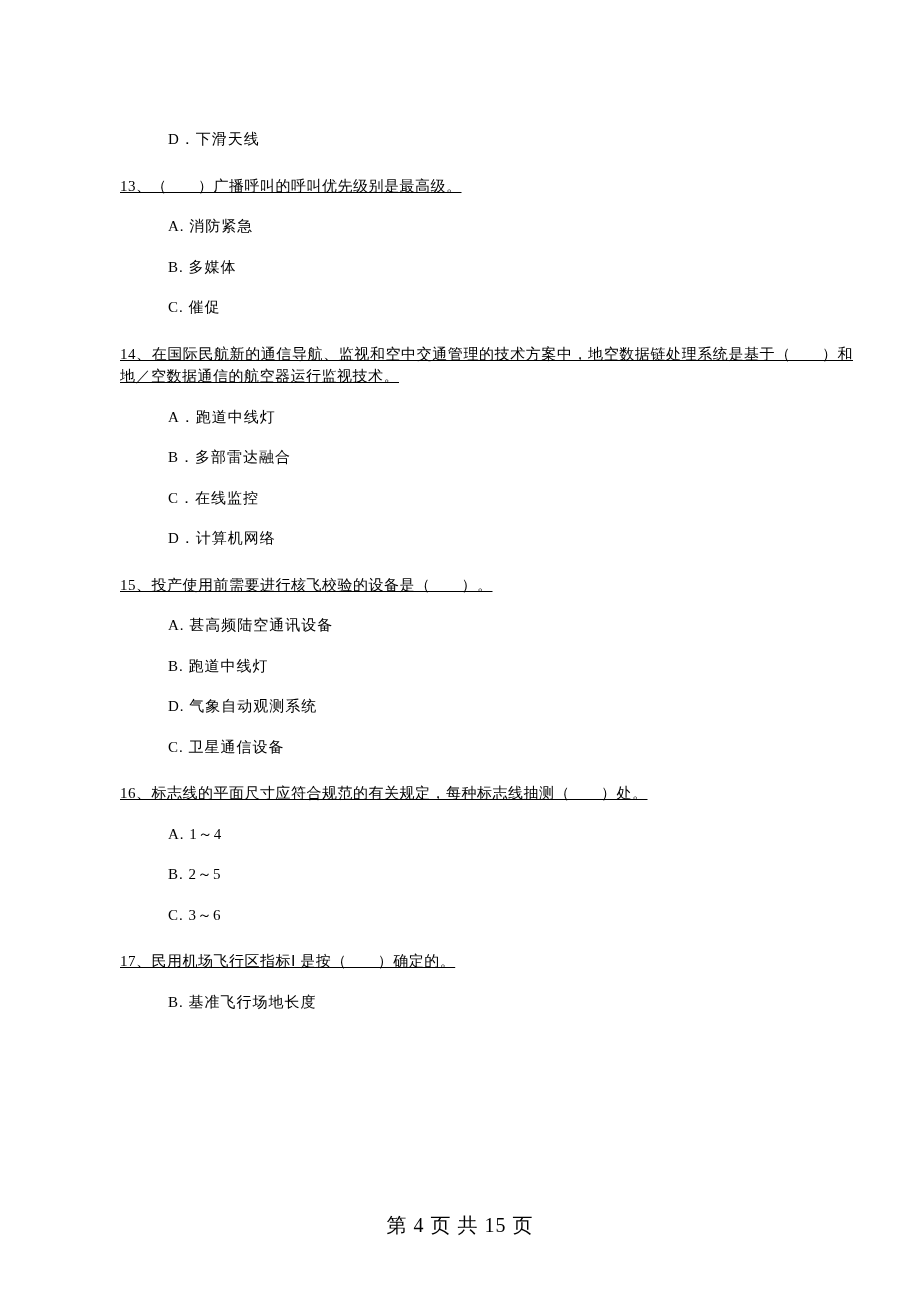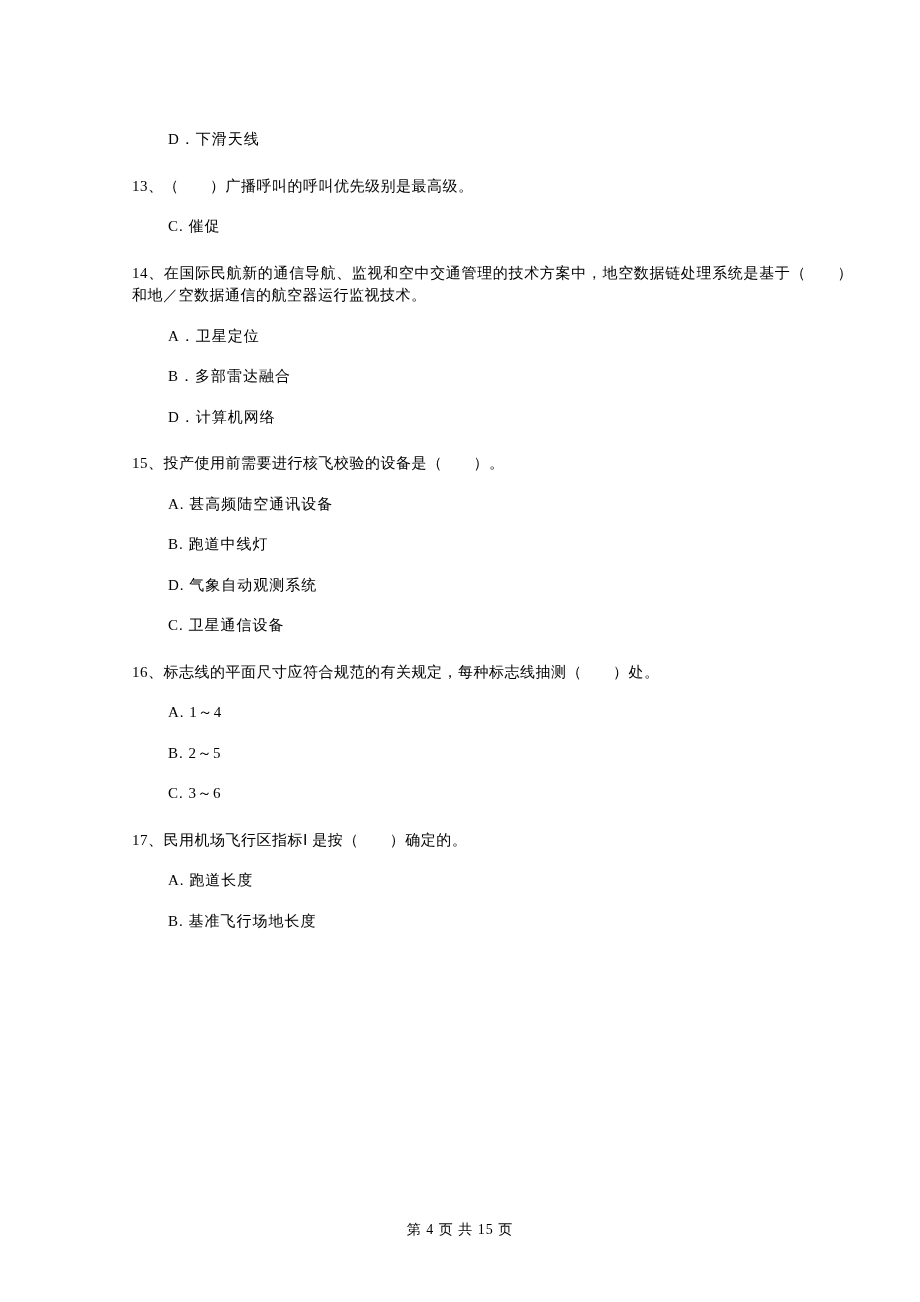--- a/index.html
+++ b/index.html
@@ -16,59 +16,62 @@
   }
   .page {
     padding: 110px 67px 0 120px;
   }
   .option {
     padding-left: 48px;
     margin: 18px 0;
     letter-spacing: 1px;
   }
   .question {
-    margin: 24px 0 18px 12px;
+    margin: 24px 0 18px 0;
     letter-spacing: 0.5px;
     text-align: justify;
+    text-decoration: underline;
   }
   .footer {
     position: absolute;
     bottom: 62px;
     left: 0;
     width: 100%;
     text-align: center;
-    font-size: 14px;
+    font-size: 20px;
     letter-spacing: 1px;
   }
 </style>
 </head>
 <body>
 
 <div class="page">
 
   <div class="option">D．下滑天线</div>
 
   <div class="question">13、（　　）广播呼叫的呼叫优先级别是最高级。</div>
+  <div class="option">A.  消防紧急</div>
+  <div class="option">B.  多媒体</div>
   <div class="option">C.  催促</div>
 
   <div class="question">14、在国际民航新的通信导航、监视和空中交通管理的技术方案中，地空数据链处理系统是基于（　　）和地／空数据通信的航空器运行监视技术。</div>
-  <div class="option">A．卫星定位</div>
+  <div class="option">A．跑道中线灯</div>
   <div class="option">B．多部雷达融合</div>
+  <div class="option">C．在线监控</div>
   <div class="option">D．计算机网络</div>
 
   <div class="question">15、投产使用前需要进行核飞校验的设备是（　　）。</div>
   <div class="option">A.  甚高频陆空通讯设备</div>
   <div class="option">B.  跑道中线灯</div>
   <div class="option">D.  气象自动观测系统</div>
   <div class="option">C.  卫星通信设备</div>
 
   <div class="question">16、标志线的平面尺寸应符合规范的有关规定，每种标志线抽测（　　）处。</div>
   <div class="option">A.  1～4</div>
   <div class="option">B.  2～5</div>
   <div class="option">C.  3～6</div>
 
   <div class="question">17、民用机场飞行区指标Ⅰ 是按（　　）确定的。</div>
-  <div class="option">A.  跑道长度</div>
   <div class="option">B.  基准飞行场地长度</div>
 
 </div>
 
 <div class="footer">第 4 页 共 15 页</div>
 
 </body></html>

